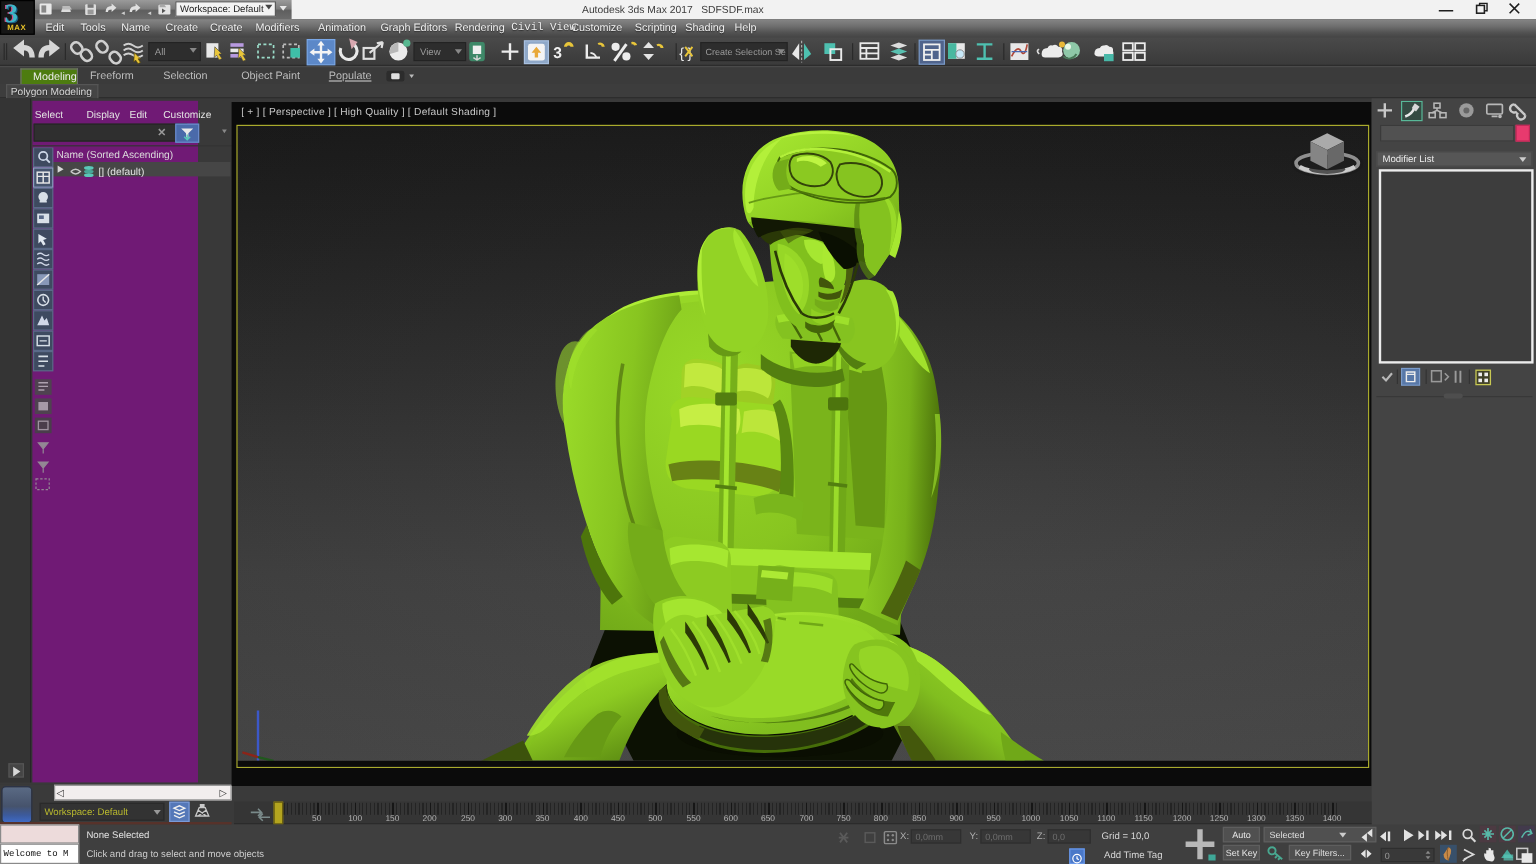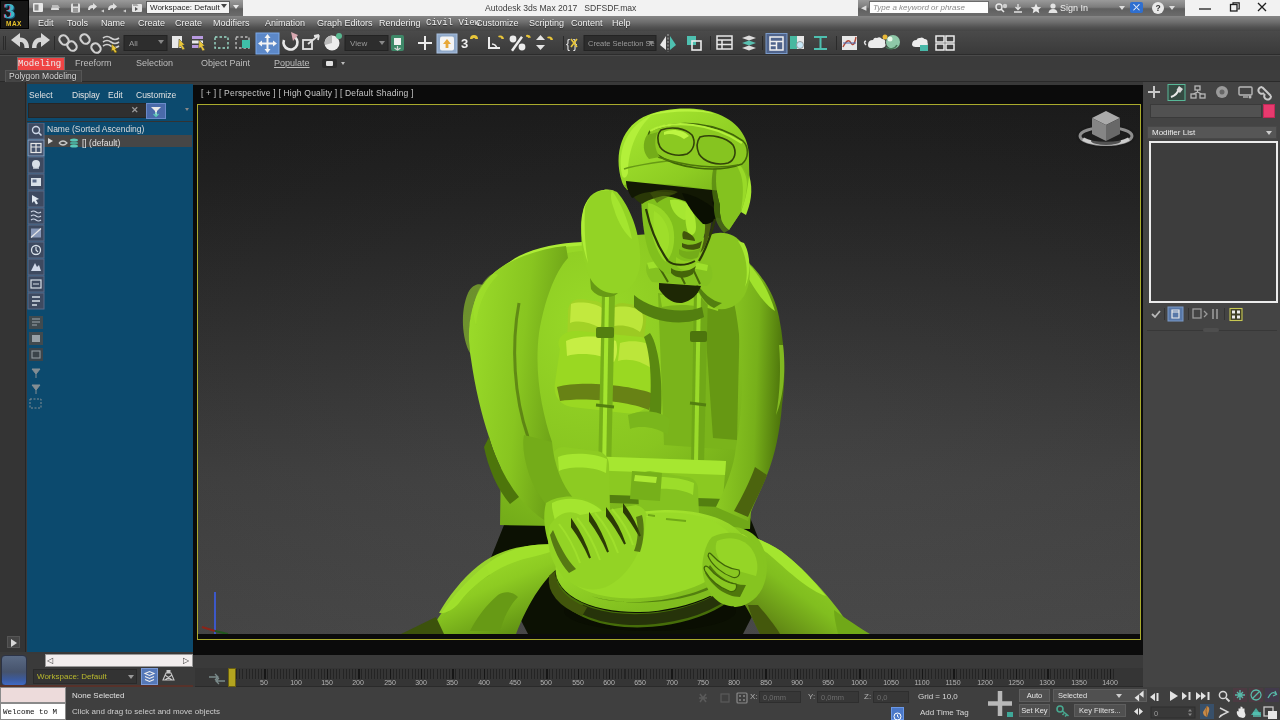--- a/index.html
+++ b/index.html
@@ -21,33 +21,33 @@
   background:linear-gradient(#868686,#6e6e6e 40%,#525252 75%,#454545); }
 .menu-item { position:absolute; top:2px; font-size:9px; color:#f0f0f0;
   text-shadow:0 1px 1px rgba(0,0,0,0.55); }
 
 #toolbar { left:0; top:31px; width:1280px; height:24px;
   background:linear-gradient(#4a4a4a,#414141 55%,#3a3a3a); border-bottom:1px solid #2c2c2c;}
 
 #ribbon { left:0; top:55px; width:1280px; height:15px; background:#3b3b3b;
   border-top:1px solid #4a4a4a; }
 .rtab { position:absolute; top:2px; font-size:9px; color:#bdbdbd; }
-#rtab-active { left:17px; top:1px; width:48px; height:13px; background:#ef4444;
+#rtab-active { left:17px; top:1px; width:48px; height:13px; background:#4d7c0f;
   border:1px solid #6e6e6e; border-bottom:none; color:#ededed; font-size:9px;
-  text-align:left; line-height:12px;font-family:Liberation Mono, monospace; }
+  text-align:right; line-height:12px; }
 #polyrow { left:0; top:70px; width:1280px; height:12px; background:#3d3d3d;
   border-bottom:1px solid #2a2a2a; }
 #polybox { left:5px; top:0px; width:77px; height:12px; background:#454545;
   border:1px solid #555; border-bottom:none; }
 #polyrow-label { left:9px; top:1px; font-size:8.5px; color:#d8d8d8;
   text-shadow:0 1px 1px rgba(0,0,0,0.5); }
 
 #mainarea { left:0; top:82px; width:1280px; height:572px; background:#393939; }
 
-#explorer { left:27px; top:84px; width:166px; height:568px; background:#0c4a6e; }
+#explorer { left:27px; top:84px; width:138px; height:568px; background:#701a75; }
 .exp-menu { position:absolute; top:6px; font-size:8.5px; color:#e2e2e2; }
 #exp-search { left:1px; top:19px; width:128px; height:15px; background:#2f2f2f;
   border:1px solid #262626; }
 #exp-tree-head { left:20px; top:40px; font-size:8.5px; color:#dcdcdc; }
 #exp-row { left:17px; top:51px; width:148px; height:12px; background:#464646; }
 #expicons { left:27px; top:123px; width:18px; height:290px; }
 #expbottom { left:0; top:0; width:0; height:0; }
 
 #vp-outer { left:193px; top:85px; width:950px; height:570px; background:#0b0b0b; }
 #vp-label { left:8px; top:3px; font-size:8.5px; color:#c8c8c8; letter-spacing:0.2px; }
@@ -87,38 +87,20 @@
       <path d="M85 8 q0 -5 -5 -5 l0 -2 -4 3.5 4 3.5 0 -2 q3 0 3 2 z" fill="#e0e0e0" transform="translate(-3,0) scale(-1,1) translate(-165,0)"></path>
       <path d="M92 9 l3 -1.5 0 3 z" fill="#cfcfcf"></path>
       <rect x="101" y="2" width="10" height="8" rx="1" fill="#e4e4e4"></rect>
         <path d="M102 2 l4 0 1.5 2 -5.5 0z" fill="#a8a8a8"></path>
         <path d="M104 5 l3 2 -3 2 z" fill="#555"></path>
     </svg>
     <div class="abs" style="left:118px;top:1px;width:84px;height:13px;background:#f3f3f3;border:1px solid #5a5a5a;font-size:8px;color:#222;padding:1px 0 0 3px;">Workspace: Default</div>
     <div class="abs" style="left:193px;top:4px;width:0;height:0;border-left:3px solid transparent;border-right:3px solid transparent;border-top:4px solid #444;"></div>
     <div class="abs" style="left:205px;top:5px;width:0;height:0;border-left:3.5px solid transparent;border-right:3.5px solid transparent;border-top:4.5px solid #e8e8e8;"></div>
   </div>
-  <div class="abs" id="search-cluster">
-    <div class="abs" style="left:3px;top:4px;color:#ddd;font-size:7px;">◀</div>
-    <div class="abs" style="left:11px;top:1px;width:120px;height:13px;background:#fdfdfd;border:1px solid #6a6a6a;font-size:8px;font-style:italic;color:#8a8a8a;padding:1px 0 0 3px;">Type a keyword or phrase</div>
-    <svg class="abs" style="left:136px;top:2px" width="125" height="12" viewBox="0 0 125 12">
-      <circle cx="5" cy="5" r="3" fill="none" stroke="#e8e8e8" stroke-width="1.4"></circle>
-        <path d="M7 7 l3 3" stroke="#e8e8e8" stroke-width="1.6"></path>
-        <circle cx="11" cy="4" r="2.2" fill="#cdcdcd"></circle>
-      <path d="M24 2 v5 m-2.5 -2 l2.5 2.5 2.5 -2.5 M20 10 h8" stroke="#e2e2e2" stroke-width="1.3" fill="none"></path>
-      <path d="M42 1.5 l1.6 3.4 3.6 0.3 -2.7 2.4 0.8 3.6 -3.3 -1.9 -3.3 1.9 0.8 -3.6 -2.7 -2.4 3.6 -0.3 z" fill="#e8e8e8"></path>
-      <circle cx="59" cy="4" r="2.6" fill="#e4e4e4"></circle>
-        <path d="M54.5 11 q0.5 -4 4.5 -4 q4 0 4.5 4 z" fill="#e4e4e4"></path>
-    </svg>
-    <div class="abs" style="left:202px;top:3px;font-size:9px;color:#f2f2f2;">Sign In</div>
-    <div class="abs" style="left:261px;top:6px;width:0;height:0;border-left:3px solid transparent;border-right:3px solid transparent;border-top:4px solid #ddd;"></div>
-    <div class="abs" style="left:272px;top:2px;width:13px;height:11px;background:#2f6fd0;border-radius:2px;color:#fff;font-size:8px;text-align:center;line-height:11px;font-weight:bold;">⤫</div>
-    <div class="abs" style="left:294px;top:2px;width:12px;height:12px;background:#e9e9e9;border-radius:7px;color:#333;font-size:8.5px;text-align:center;line-height:12px;font-weight:bold;">?</div>
-    <div class="abs" style="left:311px;top:6px;width:0;height:0;border-left:3px solid transparent;border-right:3px solid transparent;border-top:4px solid #ddd;"></div>
-  </div>
   <div class="abs" id="title-text">Autodesk 3ds Max 2017&nbsp;&nbsp;&nbsp;SDFSDF.max</div>
   <svg class="abs" style="left:1195px;top:0" width="85" height="16" viewBox="0 0 85 16">
     <path d="M4 9 h12" stroke="#1e1e1e" stroke-width="1.3"></path>
     <rect x="35.5" y="4.5" width="6.5" height="6.5" fill="none" stroke="#1e1e1e" stroke-width="1.3"></rect>
     <path d="M38 4.5 v-1.7 h6.2 v6.2 h-1.6" fill="none" stroke="#1e1e1e" stroke-width="1.2"></path>
     <path d="M63 3 l8 8 m0 -8 l-8 8" stroke="#1e1e1e" stroke-width="1.3"></path>
   </svg>
   <div class="abs" id="logo">
     <div class="abs" style="left:3px;top:-3px;width:24px;height:24px;color:#3fb6c8;font-size:22px;font-weight:bold;font-family:'Liberation Serif',serif;text-shadow:1px 1px 0 #1a5f86, -1px 0 0 #d14f8a;">3</div>
     <div class="abs" style="left:5px;top:19px;font-size:6.5px;font-weight:bold;color:#e8c32a;letter-spacing:0.5px;">MAX</div>
@@ -130,21 +112,21 @@
     <span class="menu-item" style="left:101px;">Name</span>
     <span class="menu-item" style="left:138px;">Create</span>
     <span class="menu-item" style="left:175px;">Create</span>
     <span class="menu-item" style="left:213px;">Modifiers</span>
     <span class="menu-item" style="left:265px;">Animation</span>
     <span class="menu-item" style="left:317px;">Graph Editors</span>
     <span class="menu-item" style="left:379px;">Rendering</span>
     <span class="menu-item" style="left:426px;font-family:Liberation Mono, monospace;">Civil View</span>
     <span class="menu-item" style="left:476px;">Customize</span>
     <span class="menu-item" style="left:529px;">Scripting</span>
-    <span class="menu-item" style="left:571px;">Content</span>
+    <span class="menu-item" style="left:571px;">Shading</span>
     <span class="menu-item" style="left:612px;text-align:right;">Help</span>
   </div>
   <div class="abs" id="toolbar">
     <svg class="abs" style="left:0;top:0" width="1280" height="24" viewBox="0 0 1280 24">
       <g stroke="#2a2a2a">
           <path d="M3.5 5 v14 M5.5 5 v14"></path>
         </g>
       <g fill="#d6d6d6">
         <path d="M11 9 L20 2 L20 6.5 C26 6.5 29 11 29 17 L24.5 17 C24.5 12 22.5 11 20 11 L20 16 Z"></path>
         <path d="M50 9 L41 2 L41 6.5 C35 6.5 32 11 32 17 L36.5 17 C36.5 12 38.5 11 41 11 L41 16 Z"></path>

